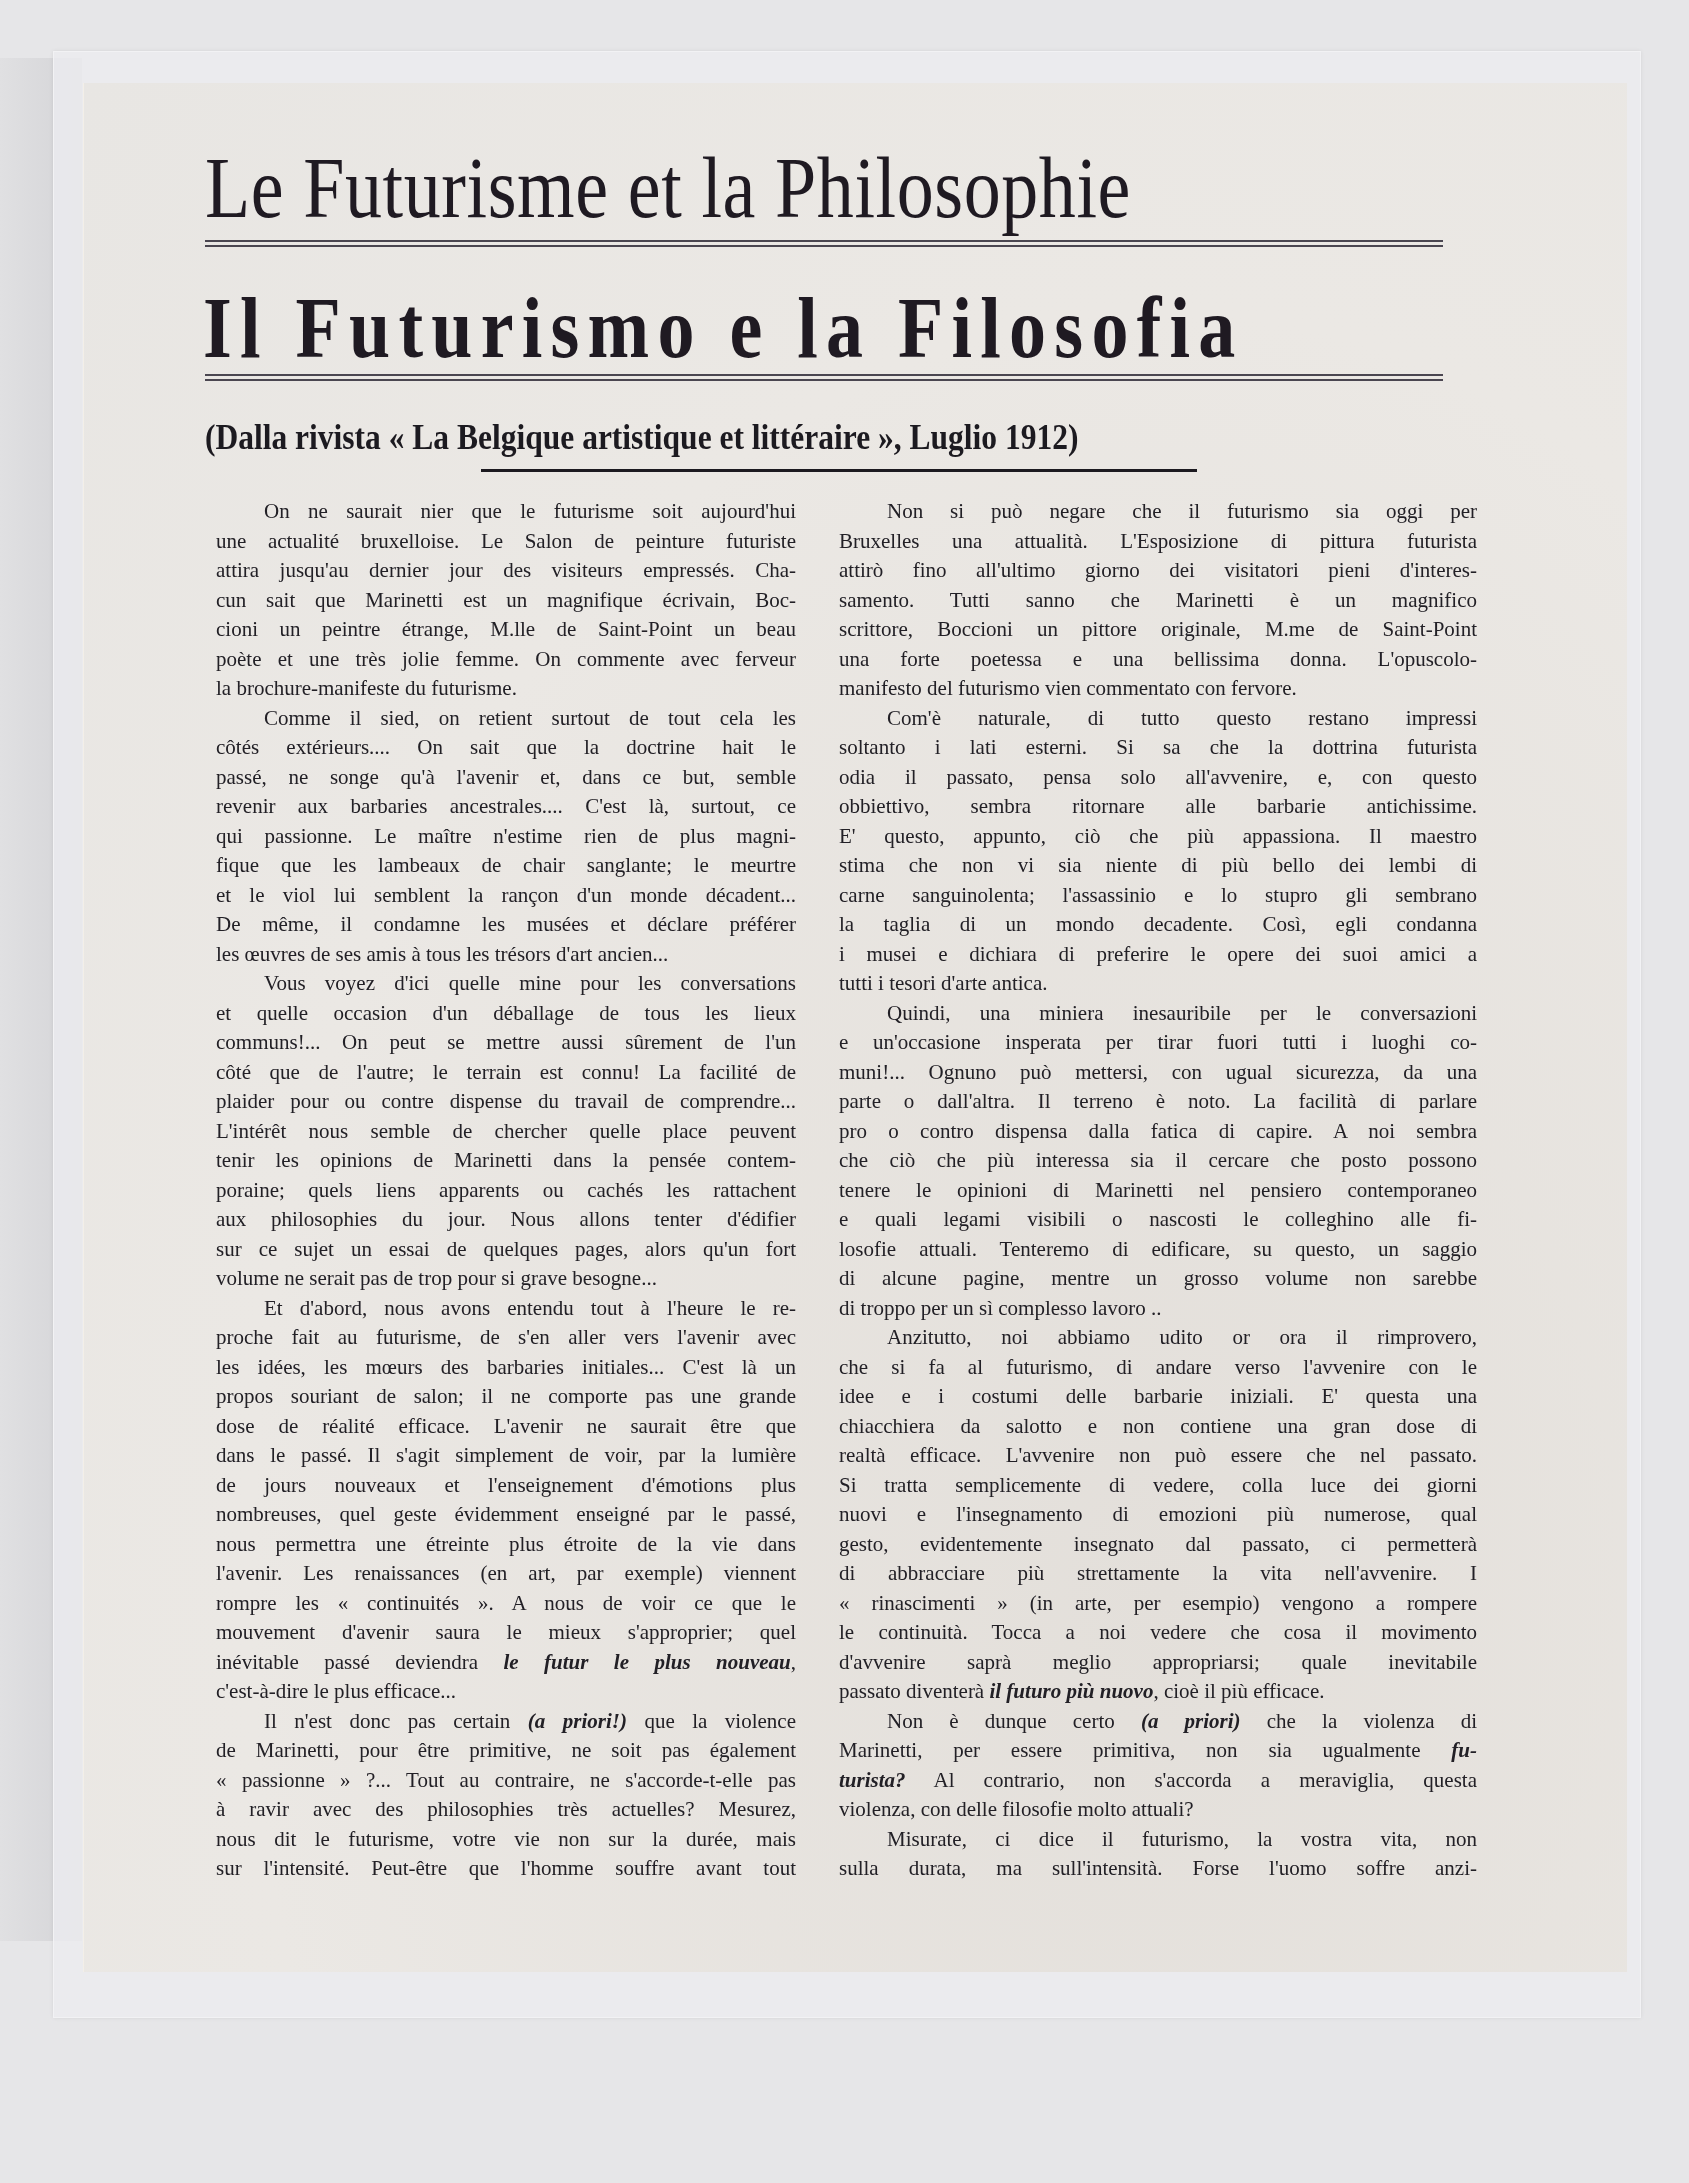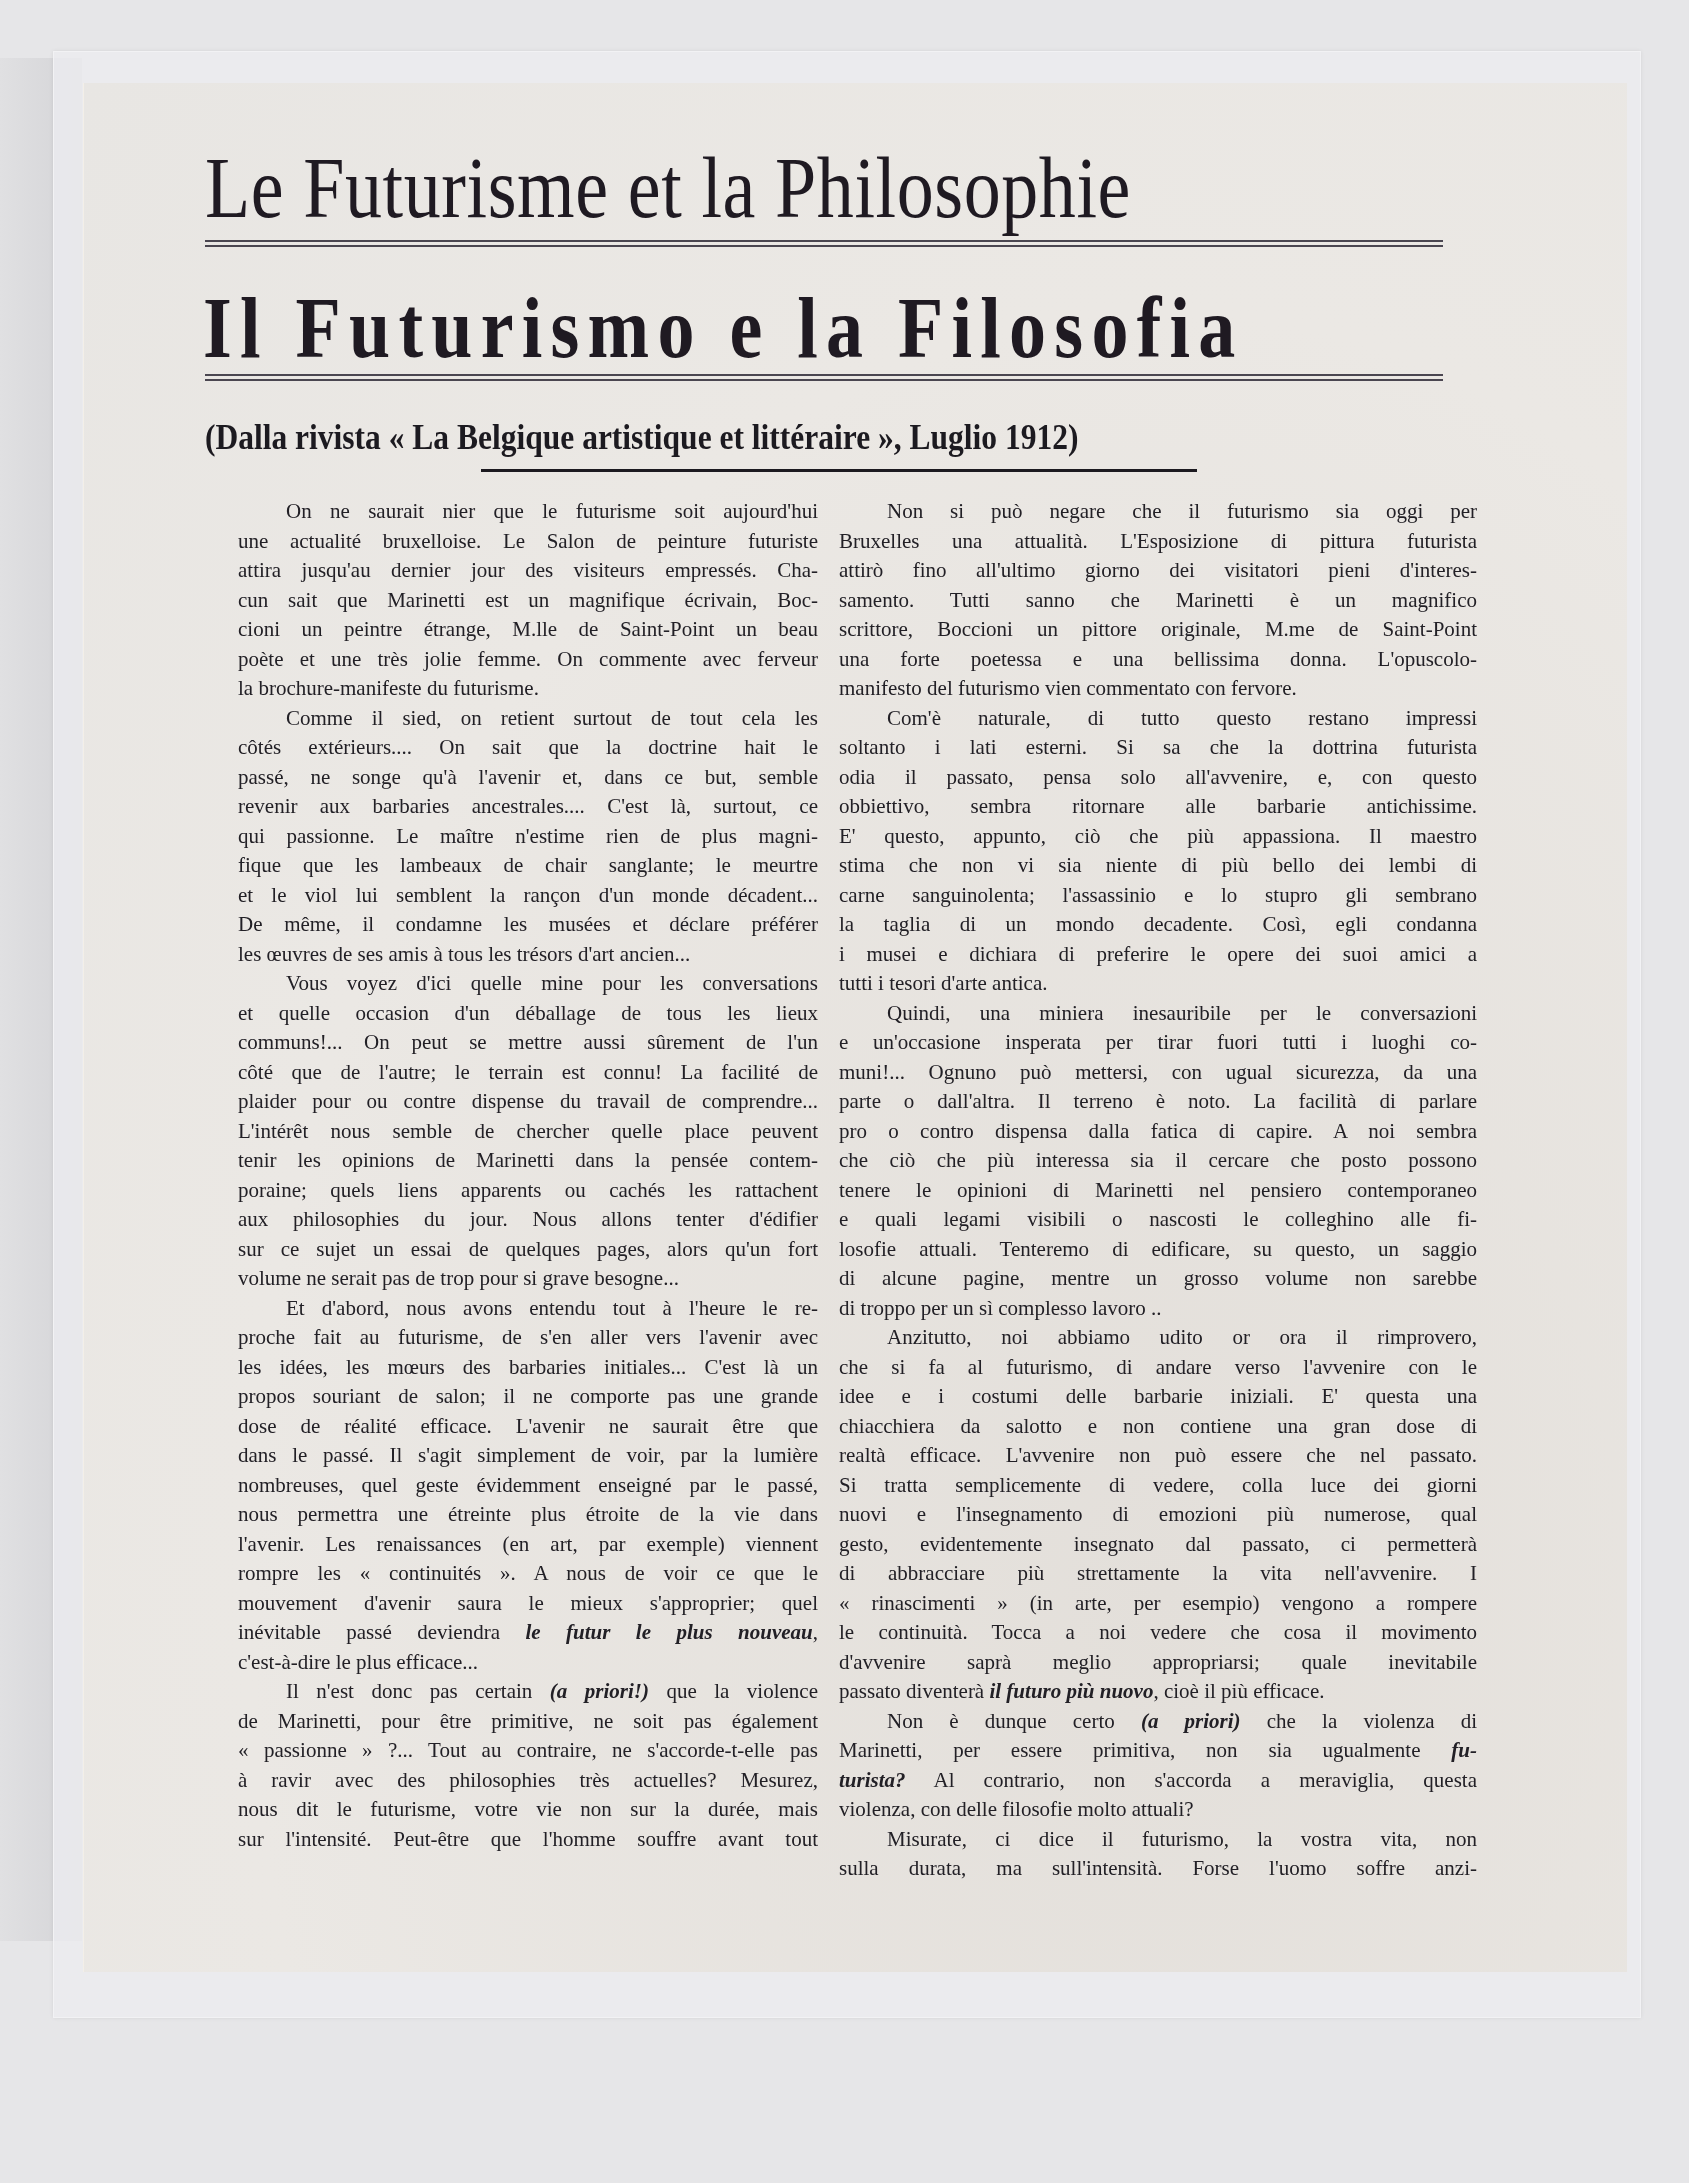--- a/index.html
+++ b/index.html
@@ -50,21 +50,21 @@
   }
   .subtitle-underline {
     position:absolute; left:481px; top:469px; width:716px; height:3.4px;
     background:#1c1a20;
   }
   .col {
     position:absolute; top:497px;
     font-size:21px; line-height:29.5px; color:#222026;
     text-align:justify; hyphens:none;
   }
-  .col-left { left:238px; width:580px; }
+  .col-left { left:216px; width:580px; }
   .col-right { left:839px; width:638px; }
   .line { display:block; text-align:justify; text-align-last:justify; white-space:nowrap; }
   .line.last { text-align-last:left; }
   .ind { padding-left:48px; }
   em { font-style:italic;font-weight:bold; }
 </style>
 </head>
 <body>
 
 <div class="wall-shadow"></div>
@@ -107,20 +107,21 @@
     <span class="line">poraine; quels liens apparents ou cachés les rattachent</span>
     <span class="line">aux philosophies du jour. Nous allons tenter d'édifier</span>
     <span class="line">sur ce sujet un essai de quelques pages, alors qu'un fort</span>
     <span class="line last">volume ne serait pas de trop pour si grave besogne...</span>
     <span class="line ind">Et d'abord, nous avons entendu tout à l'heure le re-</span>
     <span class="line">proche fait au futurisme, de s'en aller vers l'avenir avec</span>
     <span class="line">les idées, les mœurs des barbaries initiales... C'est là un</span>
     <span class="line">propos souriant de salon; il ne comporte pas une grande</span>
     <span class="line">dose de réalité efficace. L'avenir ne saurait être que</span>
     <span class="line">dans le passé. Il s'agit simplement de voir, par la lumière</span>
+    <span class="line">de jours nouveaux et l'enseignement d'émotions plus</span>
     <span class="line">nombreuses, quel geste évidemment enseigné par le passé,</span>
     <span class="line">nous permettra une étreinte plus étroite de la vie dans</span>
     <span class="line">l'avenir. Les renaissances (en art, par exemple) viennent</span>
     <span class="line">rompre les « continuités ». A nous de voir ce que le</span>
     <span class="line">mouvement d'avenir saura le mieux s'approprier; quel</span>
     <span class="line">inévitable passé deviendra <em>le futur le plus nouveau</em>,</span>
     <span class="line last">c'est-à-dire le plus efficace...</span>
     <span class="line ind">Il n'est donc pas certain <em>(a priori!)</em> que la violence</span>
     <span class="line">de Marinetti, pour être primitive, ne soit pas également</span>
     <span class="line">« passionne » ?... Tout au contraire, ne s'accorde-t-elle pas</span>

